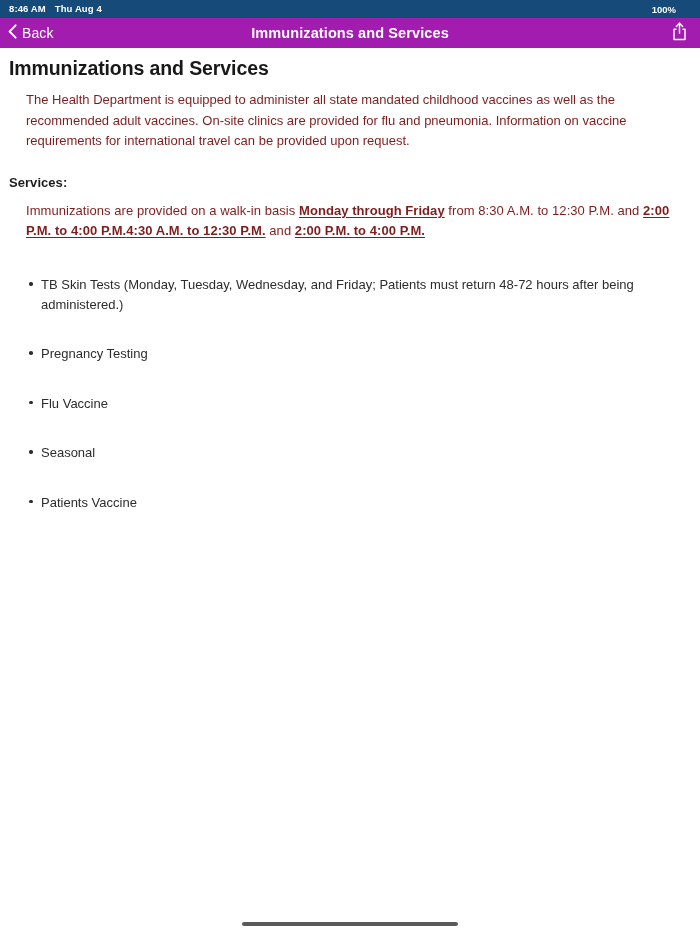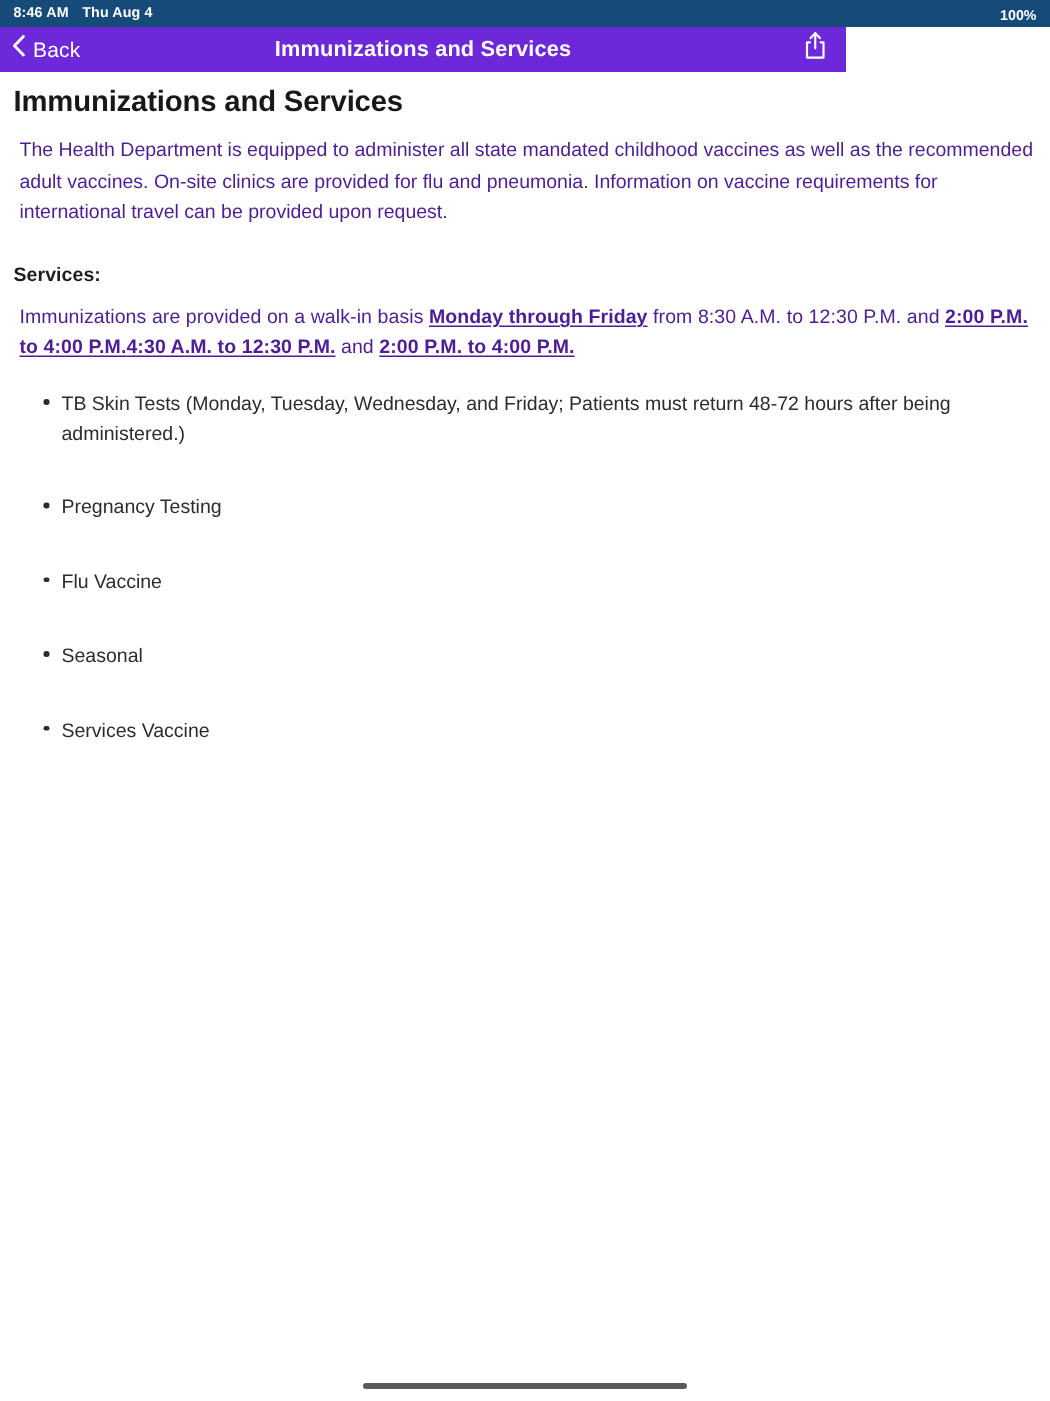--- a/index.html
+++ b/index.html
@@ -27,21 +27,21 @@
   
   .status-bar {
     position: absolute;
     top: 0; left: 0;
     width: 700px;
     height: 18px;
     background: #154A79;
     display: flex;
     align-items: center;
     justify-content: space-between;
-    padding: 0 9px 0 9px;
+    padding: 0 24px 0 9px;
     color: #ffffff;
   }
   .status-left {
     display: flex;
     align-items: center;
     gap: 9px;
     font-size: 9.5px;
     font-weight: bold;
     letter-spacing: 0.1px;
     line-height: 1;
@@ -79,23 +79,23 @@
     width: 100%;
     height: 100%;
     background: #ffffff;
     border-radius: 1px;
   }
 
   
   .nav-bar {
     position: absolute;
     top: 18px; left: 0;
-    width: 564px;
+    width: 700px;
     height: 30px;
-    background: #6d28d9;
+    background: #a21caf;
     display: flex;
     align-items: center;
     color: #ffffff;
   }
   .nav-back {
     position: absolute;
     left: 8px;
     display: flex;
     align-items: center;
     gap: 5px;
@@ -147,36 +147,36 @@
     font-size: 13px;
     font-weight: bold;
     color: #1d1d1d;
     margin-top: 24px;
     margin-left: 1px;
     letter-spacing: 0.05px;
   }
 
   .para {
     font-size: 13px;
-    color: #4c1d95;
+    color: #7f1d1d;
     line-height: 1.55;
     margin-top: 10px;
-    margin-left: 5px;
+    margin-left: 18px;
     max-width: 678px;
   }
 
   .para.services-para {
     margin-top: 11px;
     letter-spacing: 0.06px;
   }
 
   .u { text-decoration: underline; text-underline-offset: 2px; font-weight: bold; }
 
   .bullet-list {
-    margin-top: 18px;
+    margin-top: 34px;
     list-style: none;
   }
   .bullet-item {
     position: relative;
     font-size: 13px;
     color: #2c2c2c;
     line-height: 1.5;
     padding-left: 33px;
     margin-bottom: 30px;
   }
@@ -259,20 +259,20 @@
 
     <div class="section-head">Services:</div>
 
     <p class="para services-para"><span>Immunizations are provided on a walk-in basis </span><span class="u">Monday through Friday</span><span> from 8:30 A.M. to 12:30 P.M. and </span><span class="u">2:00 P.M. to 4:00 P.M.</span><span class="u">4:30 A.M. to 12:30 P.M.</span><span> and </span><span class="u">2:00 P.M. to 4:00 P.M.</span></p>
 
     <ul class="bullet-list">
       <li class="bullet-item">TB Skin Tests (Monday, Tuesday, Wednesday, and Friday; Patients must return 48-72 hours after being administered.)</li>
       <li class="bullet-item">Pregnancy Testing</li>
       <li class="bullet-item">Flu Vaccine</li>
       <li class="bullet-item">Seasonal</li>
-      <li class="bullet-item">Services Vaccine</li>
+      <li class="bullet-item">Patients Vaccine</li>
     </ul>
 
   </div>
 
   <div class="home-indicator"></div>
 
 </div>
 
 </body></html>

